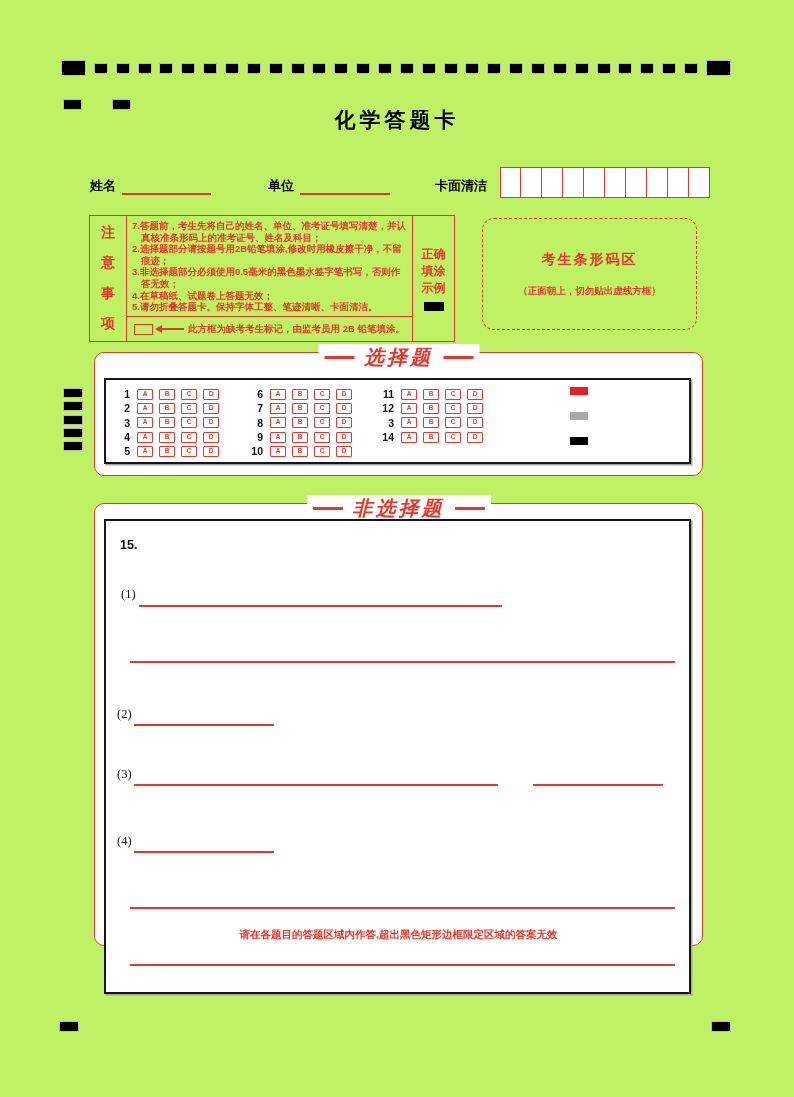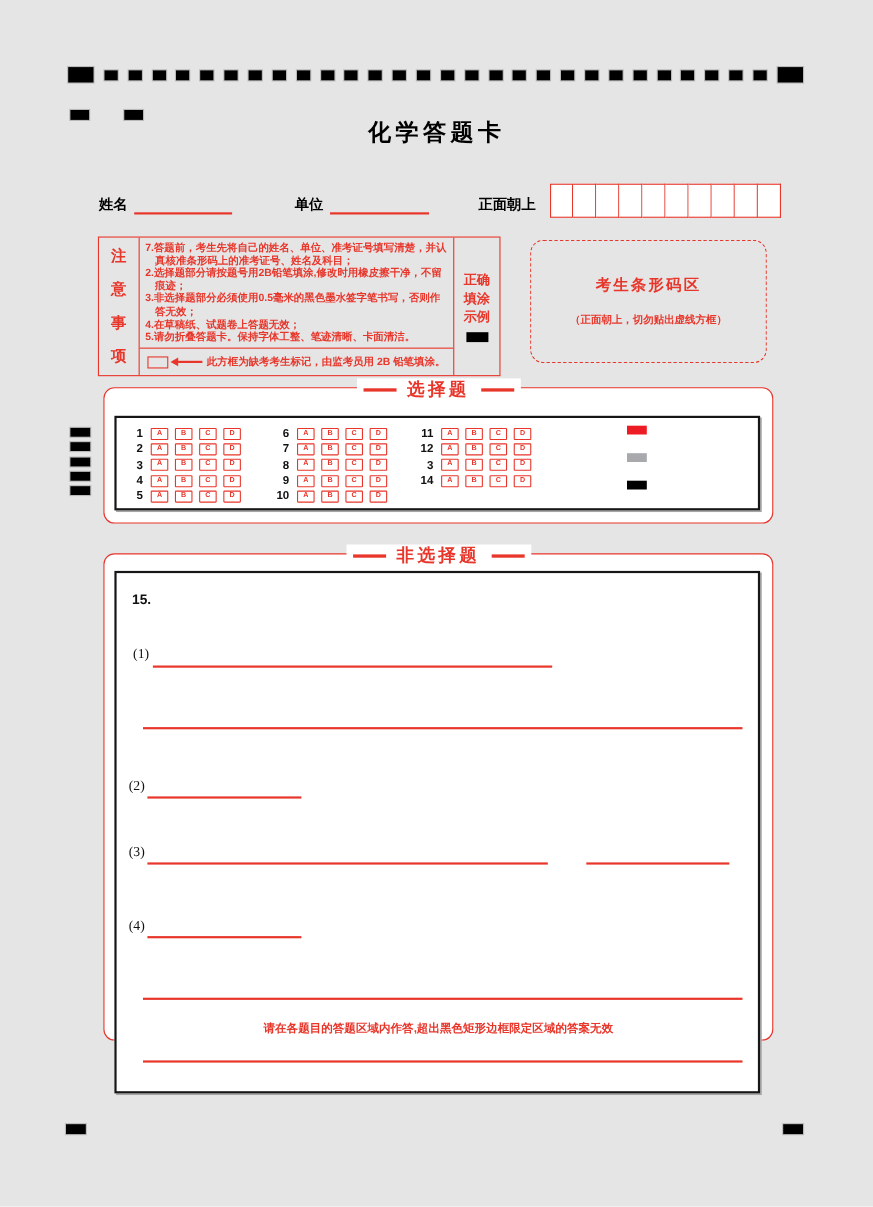--- a/index.html
+++ b/index.html
@@ -1,16 +1,16 @@
 <!DOCTYPE html>
 <html><head>
 <meta charset="utf-8">
 <style>
   html,body{margin:0;padding:0;background:#fff;}
-  .page{position:relative;width:794px;height:1097px;background:#e5e5e5;overflow:hidden;
+  .page{position:relative;width:794px;height:1097px;background:#bef264;overflow:hidden;
         font-family:"Liberation Sans",sans-serif;color:#000;}
   .abs{position:absolute;}
 
   
   .top-bar{position:absolute;left:62px;top:60px;width:668px;height:16px;
            display:flex;align-items:center;justify-content:space-between;}
   .endblock{width:23px;height:14px;background:#000;box-shadow:0 0 0 1px #b9b9b9;}
   .dash{width:12px;height:9px;background:#000;box-shadow:0 0 0 1px #b9b9b9;}
   .regmark{position:absolute;background:#000;box-shadow:0 0 0 1px #b9b9b9;}
 
@@ -47,21 +47,21 @@
            border:1.6px dashed #e8362b;border-radius:12px;color:#e8362b;text-align:center;
            display:flex;flex-direction:column;justify-content:center;gap:16px;}
   .barcode-title{font-size:14px;font-weight:bold;letter-spacing:2px;}
   .barcode-sub{font-size:9.5px;font-weight:bold;}
 
   
   .red-section{position:absolute;left:94px;width:609px;border:1.6px solid #e8362b;
                border-radius:10px;box-sizing:border-box;background:#fff;}
   .sec-title{position:absolute;top:-9px;left:50%;transform:translateX(-50%);
              display:flex;align-items:center;background:#fff;padding:0 6px;
-             color:#e8362b;font-size:16px;font-weight:bold;white-space:nowrap;}
+             color:#e8362b;font-size:20px;font-weight:bold;white-space:nowrap;font-style:italic;}
   .sec-title .bar{width:30px;height:2.4px;background:#e8362b;}
   .sec-title .lbl{padding:0 10px;letter-spacing:3px;}
   .inner-black{position:absolute;border:2px solid #161616;box-shadow:1.5px 1.5px 0 #a5a5a5;
                background:#fff;box-sizing:border-box;}
 
   
   .q-col{position:absolute;top:7px;}
   .q-row{display:flex;align-items:center;height:14.3px;}
   .q-num{width:20px;text-align:right;font-size:10.5px;font-weight:bold;color:#111;
          margin-right:7px;font-family:"Liberation Sans",sans-serif;}
@@ -118,21 +118,21 @@
   </div>
   <div class="regmark" style="left:64px;top:100px;width:17px;height:9px;"></div>
   <div class="regmark" style="left:113px;top:100px;width:17px;height:9px;"></div>
 
   <div class="page-title">化学答题卡</div>
 
   <div class="hdr-label" style="left:90px;top:177px;">姓名</div>
   <div class="red-line" style="left:122px;top:193px;width:89px;"></div>
   <div class="hdr-label" style="left:268px;top:177px;">单位</div>
   <div class="red-line" style="left:300px;top:193px;width:90px;"></div>
-  <div class="hdr-label" style="left:435px;top:177px;">正面朝上</div>
+  <div class="hdr-label" style="left:435px;top:177px;">卡面清洁</div>
   <div class="ticket-grid">
       <div class="tcell"></div>
       <div class="tcell"></div>
       <div class="tcell"></div>
       <div class="tcell"></div>
       <div class="tcell"></div>
       <div class="tcell"></div>
       <div class="tcell"></div>
       <div class="tcell"></div>
       <div class="tcell"></div>

